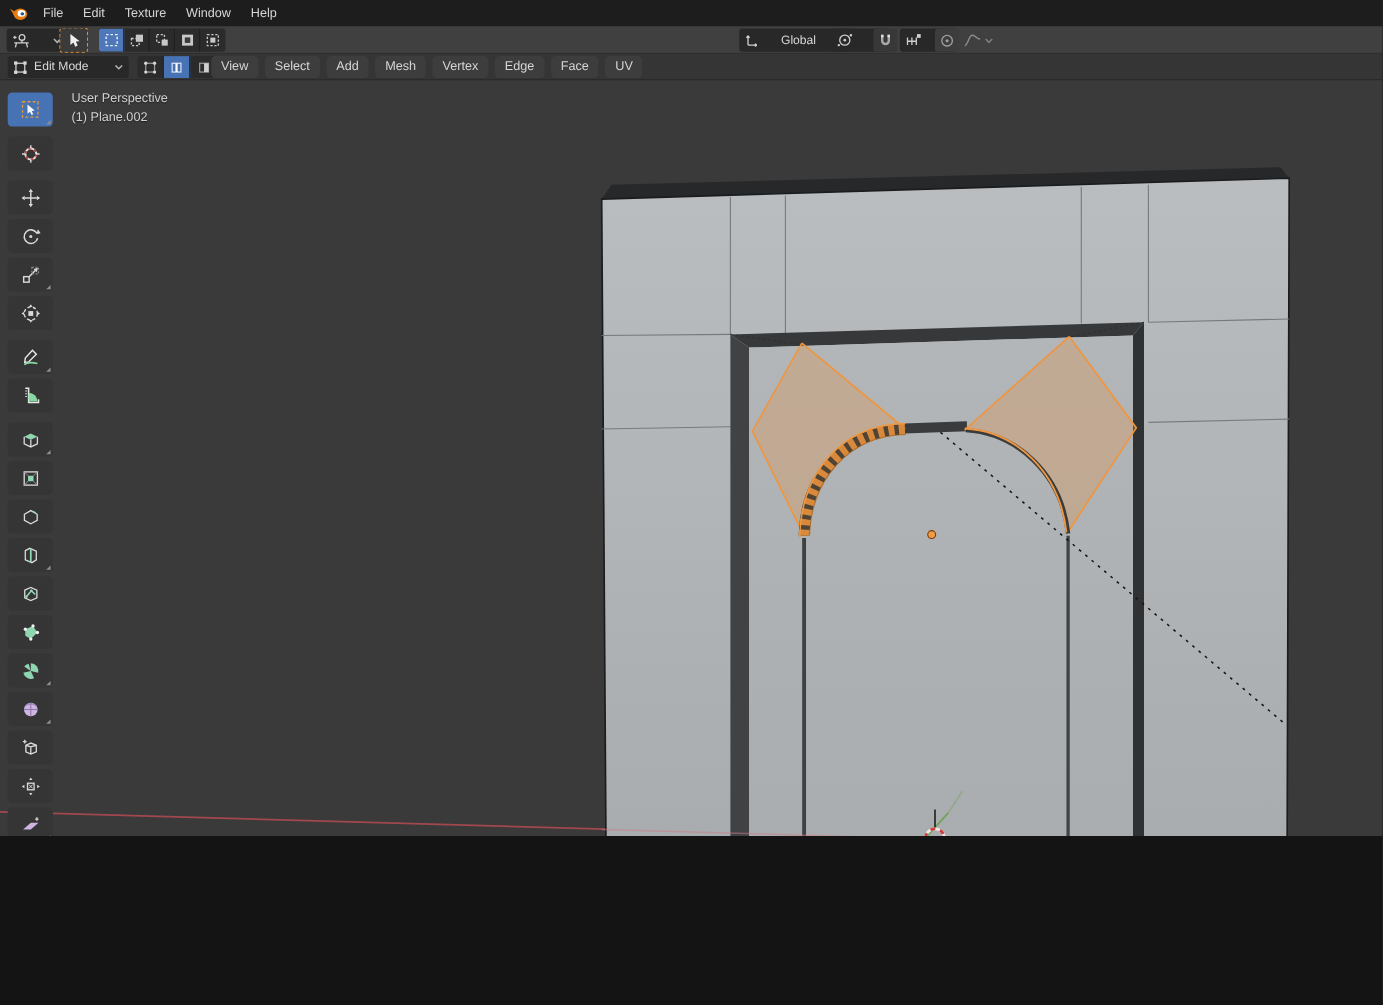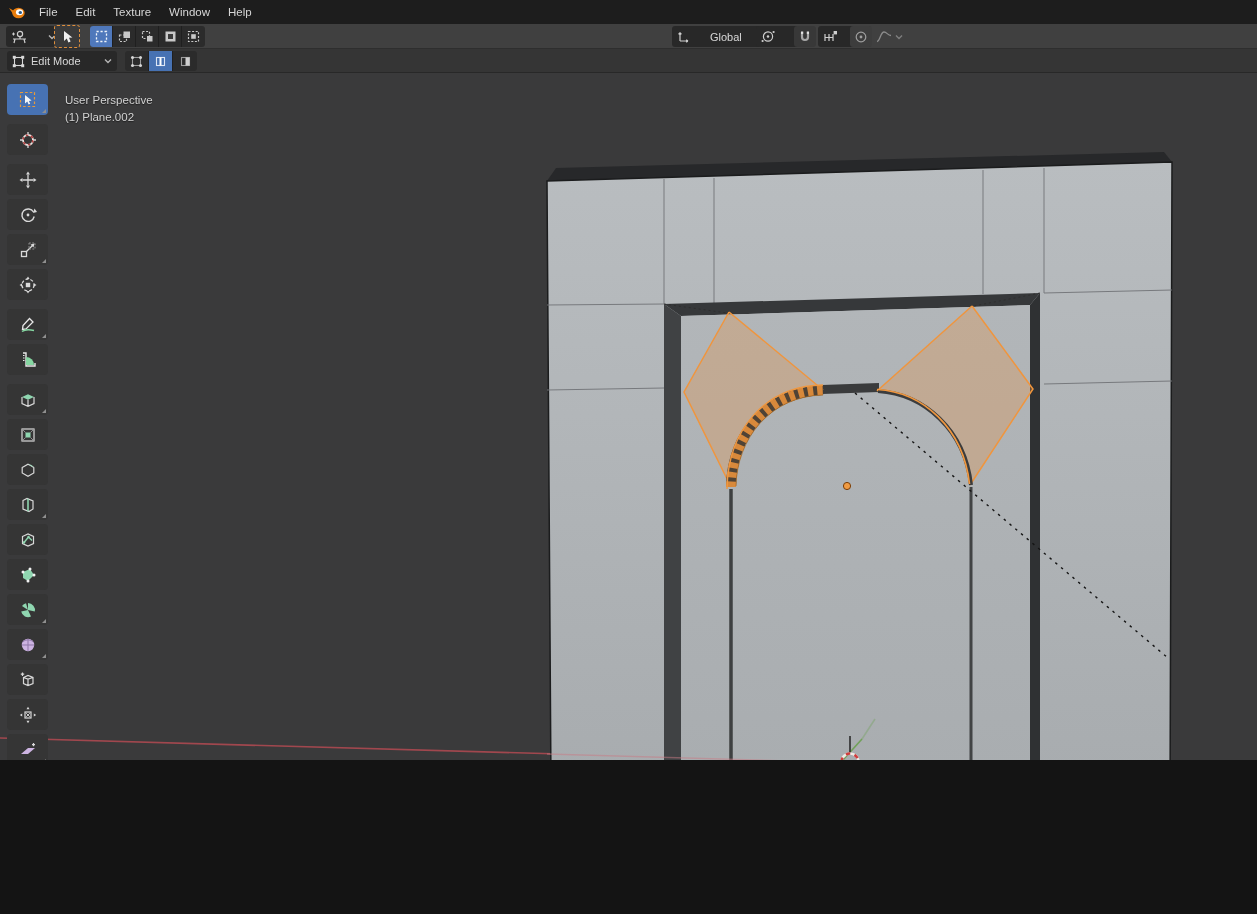--- a/index.html
+++ b/index.html
@@ -36,21 +36,21 @@
 
   
   #toolbar{position:absolute;left:7px;top:84px;width:42px;display:flex;flex-direction:column;}
   .tbtn{width:41px;height:31px;background:#353535;border-radius:4px;margin-bottom:4px;display:flex;align-items:center;justify-content:center;position:relative;}
   .tbtn.on{background:#4772b3;}
   .tbtn.gap{margin-top:5px;}
   .tbtn .corner{position:absolute;right:2px;bottom:2px;width:0;height:0;border-left:4px solid transparent;border-bottom:4px solid #8f8f8f;}
 
   
   #viewport{position:absolute;left:0;top:73px;width:1257px;height:841px;}
-  #vp-overlay{position:absolute;left:65px;top:19px;color:#d2d2d2;font-size:11.5px;line-height:17px;text-shadow:0 1px 1px rgba(0,0,0,.5);}
+  #vp-overlay{position:absolute;left:65px;top:9px;color:#d2d2d2;font-size:11.5px;line-height:17px;text-shadow:0 1px 1px rgba(0,0,0,.5);}
 </style>
 </head>
 <body>
 <div id="app">
 
 <div id="topbar">
   <div class="logo">
     <svg width="18" height="15" viewBox="0 0 18 15">
       <ellipse cx="10.5" cy="8" rx="6.2" ry="5.2" fill="#e87d0d"></ellipse>
       <ellipse cx="11.5" cy="7.2" rx="3.6" ry="3" fill="#ffffff"></ellipse>
@@ -214,20 +214,30 @@
               <path d="M6.5,2.5 L6.5,10.5" stroke="#ffffff" stroke-width="2"></path>
             </svg>
       </div>
       <div class="mtri">
         <svg width="13" height="13" viewBox="0 0 13 13">
               <rect x="2.5" y="2.5" width="8" height="8" fill="none" stroke="#9d9d9d" stroke-width="1.1"></rect>
               <rect x="6.5" y="2.5" width="4" height="8" fill="#cfcfcf"></rect>
             </svg>
       </div>
     </div>
+  </div>
+  <div class="abs" style="left:192px;top:2px;">
+    <div class="hmenu">View</div>
+    <div class="hmenu">Select</div>
+    <div class="hmenu">Add</div>
+    <div class="hmenu">Mesh</div>
+    <div class="hmenu">Vertex</div>
+    <div class="hmenu">Edge</div>
+    <div class="hmenu">Face</div>
+    <div class="hmenu">UV</div>
   </div>
 </div>
 
 <div id="viewport">
 <svg width="1257" height="841" viewBox="0 0 1257 841">
   <defs>
     <linearGradient id="wg" x1="0" y1="0" x2="0" y2="1">
       <stop offset="0" stop-color="#b9bdc0"></stop>
             <stop offset="1" stop-color="#a7abae"></stop>
     </linearGradient>

